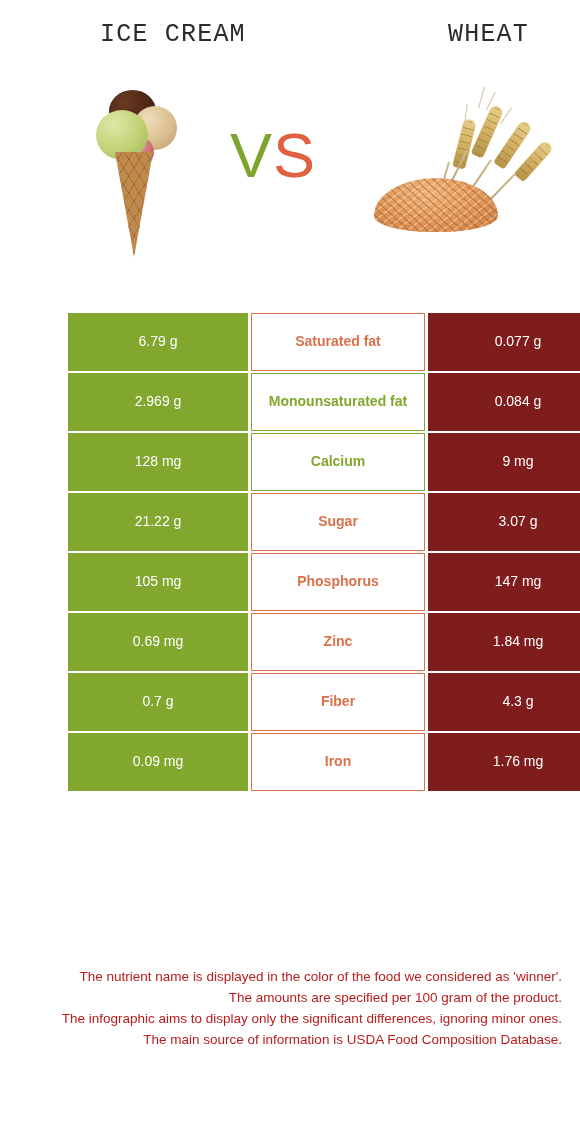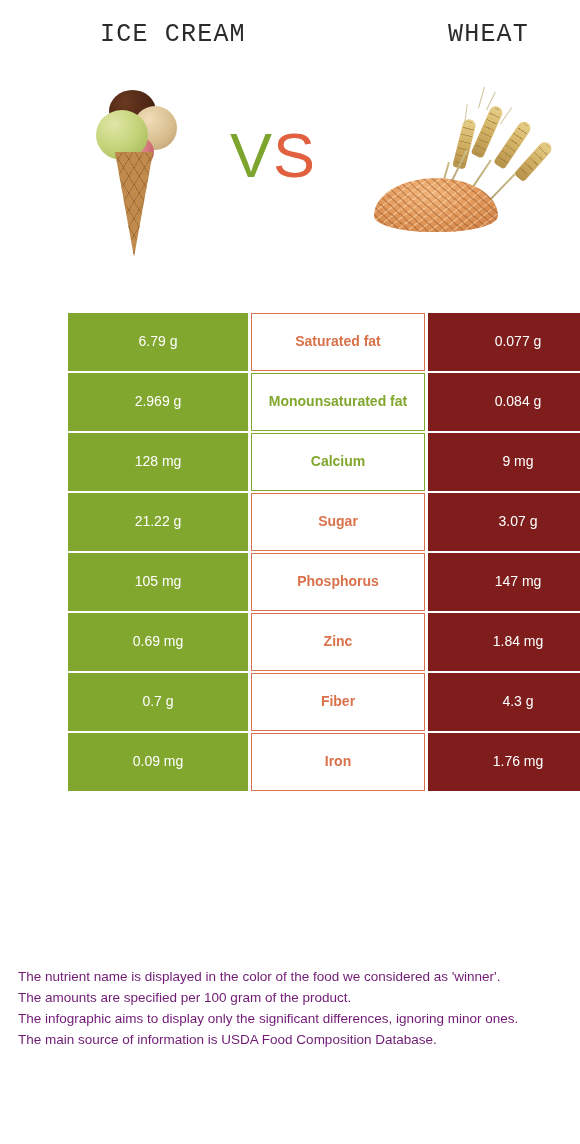--- a/index.html
+++ b/index.html
@@ -221,24 +221,24 @@
     background: #7f1d1d;
     color: #ffffff;
   }
 
   
   .footer {
     position: absolute;
     top: 966px;
     left: 0;
     width: 580px;
-    text-align: left;
+    text-align: right;
     font-size: 13.5px;
     line-height: 21px;
-    color: #701a75;
+    color: #b91c1c;
     padding: 0 18px;
     box-sizing: border-box;
   }
   .footer p { margin: 0; }
 </style>
 </head>
 <body>
 
 <div class="page">
 

